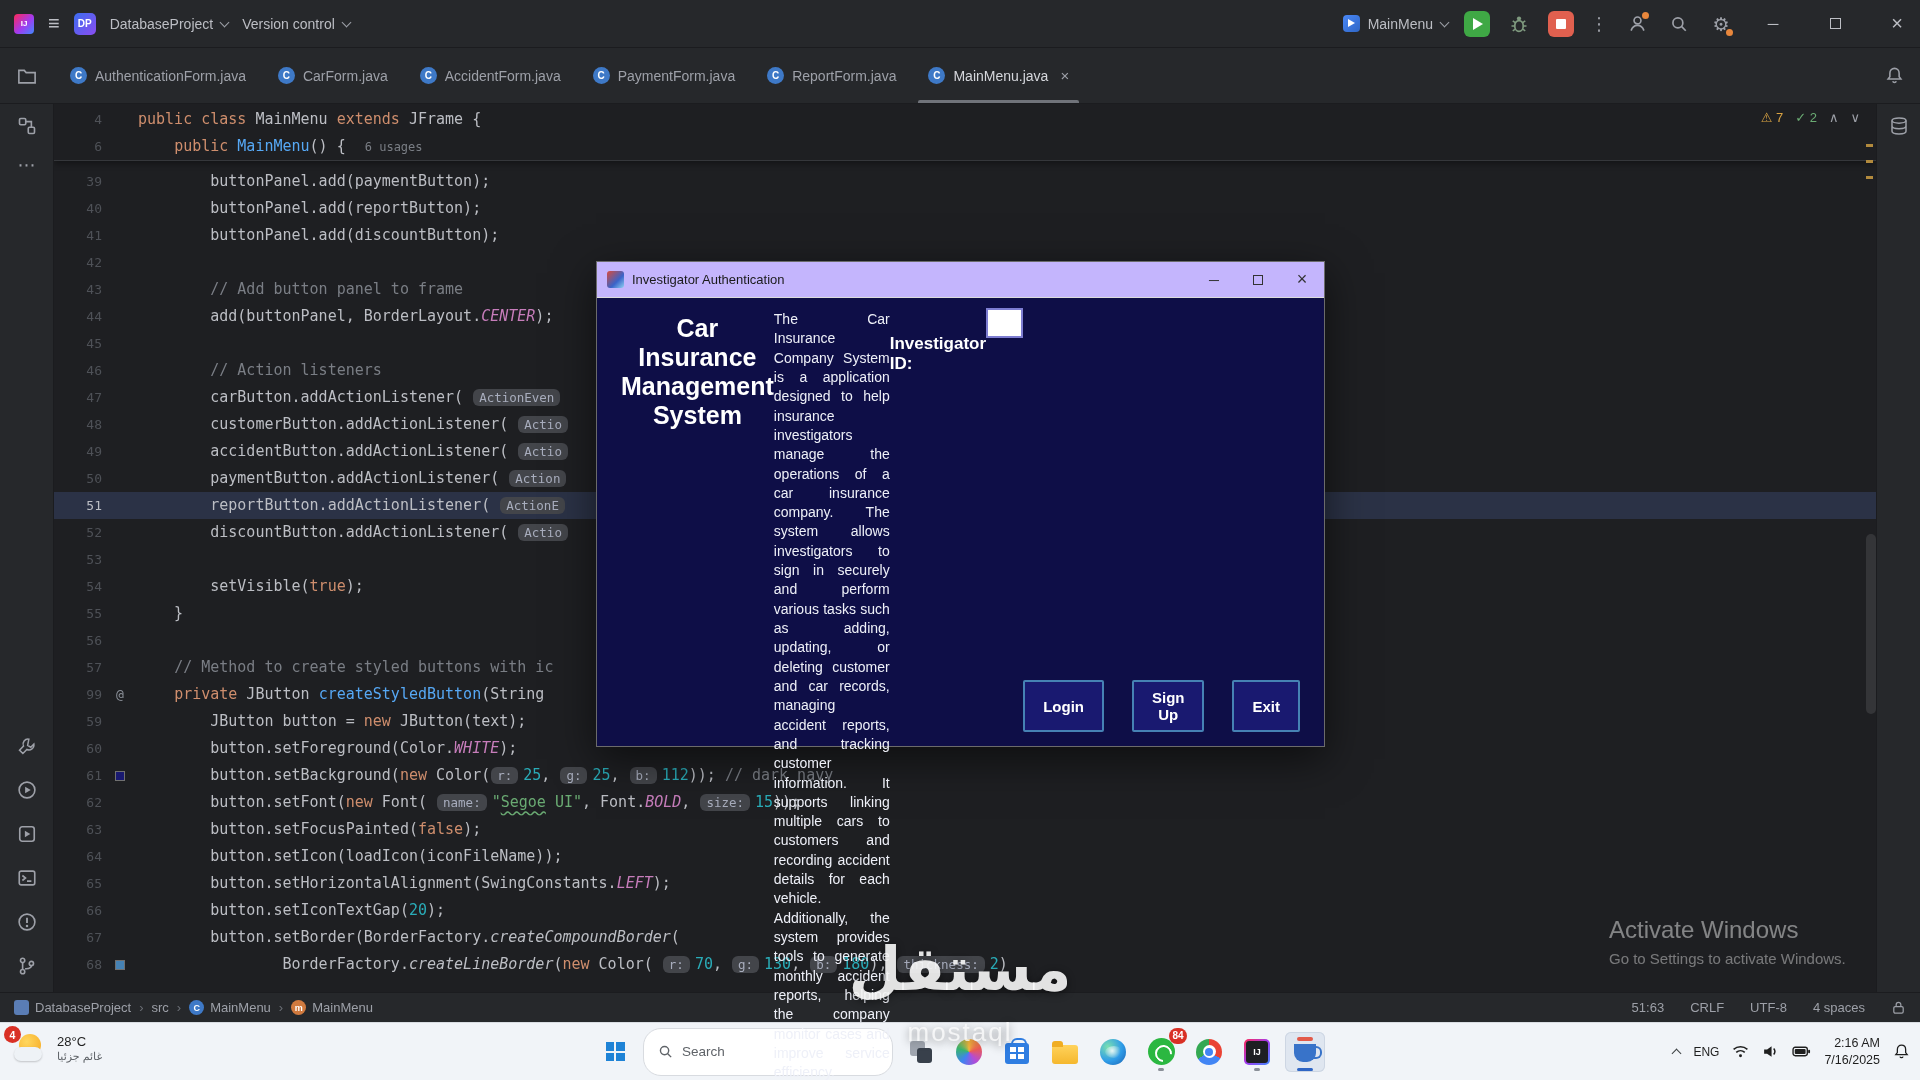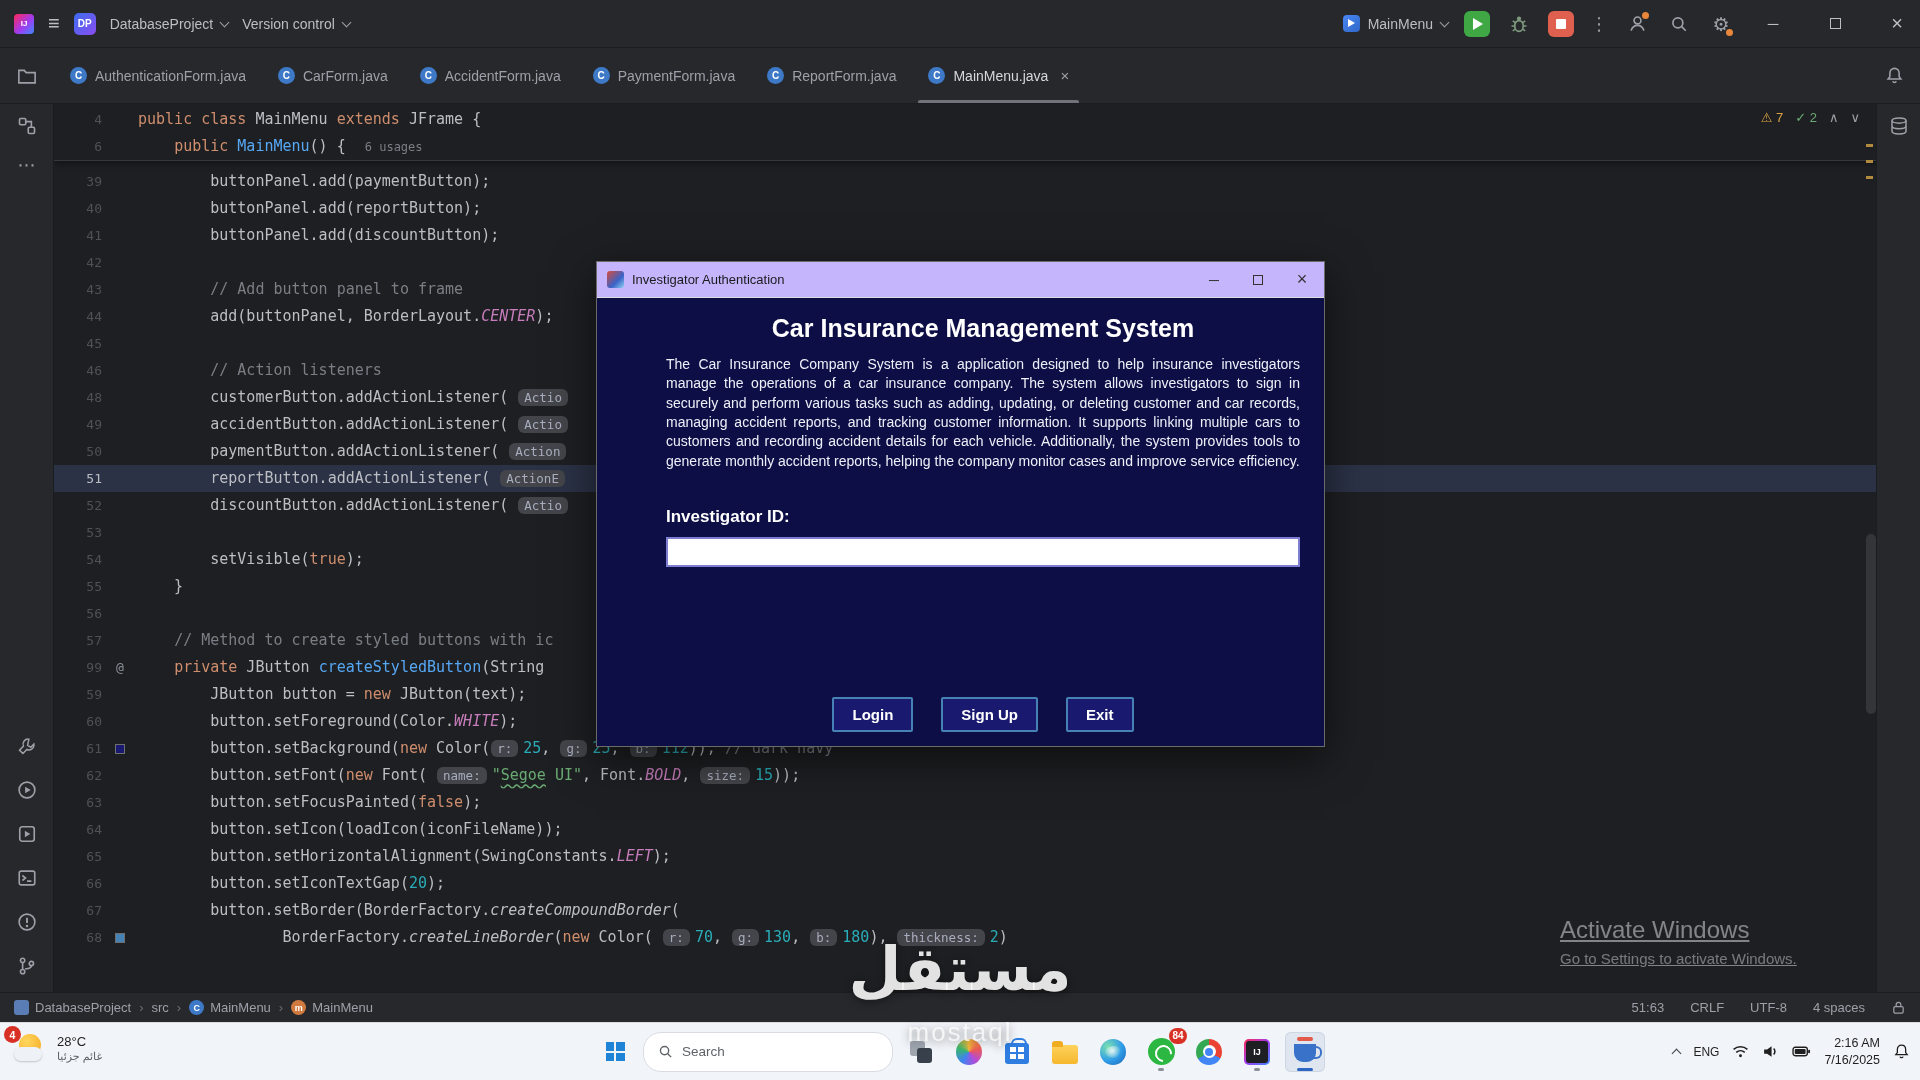--- a/index.html
+++ b/index.html
@@ -114,21 +114,21 @@
   .w-temp { font-size:13px; color:#1f1f1f; }
   .w-desc { font-size:11px; color:#5f6368; }
   .tb-center { position:absolute; left:50%; top:0; height:100%; transform:translateX(-50%);
                display:flex; align-items:center; gap:8px; }
   .task-ico { width:40px; height:40px; border-radius:6px; display:flex; align-items:center; justify-content:center; position:relative; }
   .task-ico.active { background:#dfe6f0; box-shadow:inset 0 0 0 1px #cdd6e3; }
   .task-ico.active::after { content:""; position:absolute; bottom:1px; left:12px; right:12px; height:3px; border-radius:2px; background:#2f66c5; }
   .task-ico.open::after { content:""; position:absolute; bottom:1px; left:17px; right:17px; height:3px; border-radius:2px; background:#8a8f98; }
   .win-logo { width:19px; height:19px; display:grid; grid-template-columns:1fr 1fr; gap:2px; }
   .win-logo span { background:#1f83d6; }
-  .search-pill { width:250px; height:40px; border-radius:18px; background:#fff; border:1px solid #d8dbe0;
+  .search-pill { width:250px; height:48px; border-radius:18px; background:#fff; border:1px solid #d8dbe0;
                  display:flex; align-items:center; gap:9px; padding:0 14px; color:#5f6368; font-size:13.5px; }
   .taskview { position:relative; width:22px; height:22px; }
   .taskview i { position:absolute; width:15px; height:15px; border-radius:3px; background:#5b6573; }
   .taskview i:first-child { left:0; top:0; opacity:.55; }
   .taskview i:last-child { right:0; bottom:0; background:#38404b; }
   .pinwheel { width:26px; height:26px; border-radius:50%;
               background:conic-gradient(#f6b73c,#ec5b56,#b24bd8,#3f83f1,#38b56f,#f6b73c); }
   .storeb { width:24px; height:21px; border-radius:3px; background:#2f7de1; position:relative; margin-top:4px; }
   .storeb::before { content:""; position:absolute; left:6px; top:-5px; width:12px; height:8px; border:2.5px solid #2f7de1;
                     border-bottom:none; border-radius:6px 6px 0 0; }
@@ -166,32 +166,32 @@
 
   
   .dialog { position:absolute; left:596px; top:261px; width:729px; height:486px; z-index:50;
             border:1px solid #6b6b6b; box-shadow:0 12px 40px rgba(0,0,0,.55); background:#0e0e47; }
   .dlg-titlebar { height:36px; background:#c4b5fd; border-bottom:1px solid #dcdcdc; display:flex; align-items:center; padding-left:10px; }
   .dlg-icon { width:17px; height:17px; border-radius:3px; background:linear-gradient(135deg,#d94b3c 0%,#3a63c9 60%,#8fd1f2 100%); margin-right:8px; }
   .dlg-title { font-size:13px; color:#1a1a1a; }
   .dlg-controls { margin-left:auto; display:flex; height:100%; }
   .dlg-ctl { width:44px; height:100%; display:flex; align-items:center; justify-content:center; color:#333; font-size:14px; }
   .dlg-max-sq { width:10px; height:10px; border:1.3px solid #333; display:inline-block; }
-  .dlg-body { height:450px; display:flex; flex-direction:column; padding:0 24px;margin-left:45px; }
+  .dlg-body { height:450px; display:flex; flex-direction:row; padding:0 24px; }
   .dlg-heading { margin-top:16px; text-align:center; color:#fff; font-weight:bold; font-size:25px; }
   .dlg-desc { margin-top:12px; color:#eef0f8; font-size:14px; line-height:1.38; text-align:justify; }
   .dlg-label { margin-top:36px; color:#fff; font-weight:bold; font-size:17px; }
   .dlg-input { margin-top:10px; height:30px; width:100%; background:#fff; border:2px solid #7d7dd1; outline:none;
                font-size:15px; padding:0 6px; font-family:"Liberation Sans",sans-serif; }
   .dlg-buttons { margin-top:auto; margin-bottom:16px; display:flex; justify-content:center; gap:28px; }
   .dlg-btn { background:#191970; color:#fff; font-weight:bold; font-size:15px; border:2px solid #4682b4;
              border-radius:2px; padding:7px 18px; font-family:"Liberation Sans",sans-serif; }
 
   
-  .activate { position:absolute; left:1560px; top:916px; z-index:30; color:rgba(255,255,255,.45);text-decoration:underline; }
+  .activate { position:absolute; left:1609px; top:916px; z-index:30; color:rgba(255,255,255,.45); }
   .activate .l1 { font-size:24px; }
   .activate .l2 { font-size:15px; margin-top:6px; color:rgba(255,255,255,.40);text-align:center; }
   .brand { position:absolute; left:790px; width:340px; top:938px; z-index:60; text-align:center;
            color:rgba(255,255,255,.88); text-shadow:0 2px 8px rgba(0,0,0,.45); pointer-events:none; }
   .brand .ar { font-size:61px; font-weight:bold; line-height:1; font-family:"DejaVu Sans",sans-serif; }
   .brand .en { font-size:26px; letter-spacing:2px; margin-top:18px; color:rgba(255,255,255,.75); }
 
   svg.sicon { display:block; }
 </style>
 </head>
@@ -362,20 +362,21 @@
       </div>
     <div class="codewrap" id="code-lines">
         <div class="code-line"><span class="ln">39</span><span class="gut"></span><span class="code-text"><span class="seg-d">        buttonPanel.add(paymentButton);</span></span></div>
         <div class="code-line"><span class="ln">40</span><span class="gut"></span><span class="code-text"><span class="seg-d">        buttonPanel.add(reportButton);</span></span></div>
         <div class="code-line"><span class="ln">41</span><span class="gut"></span><span class="code-text"><span class="seg-d">        buttonPanel.add(discountButton);</span></span></div>
         <div class="code-line"><span class="ln">42</span><span class="gut"></span><span class="code-text"></span></div>
         <div class="code-line"><span class="ln">43</span><span class="gut"></span><span class="code-text"><span class="seg-d">        </span><span class="seg-c">// Add button panel to frame</span></span></div>
         <div class="code-line"><span class="ln">44</span><span class="gut"></span><span class="code-text"><span class="seg-d">        add(buttonPanel, BorderLayout.</span><span class="seg-f">CENTER</span><span class="seg-d">);</span></span></div>
         <div class="code-line"><span class="ln">45</span><span class="gut"></span><span class="code-text"></span></div>
         <div class="code-line"><span class="ln">46</span><span class="gut"></span><span class="code-text"><span class="seg-d">        </span><span class="seg-c">// Action listeners</span></span></div>
+        <div class="code-line"><span class="ln">47</span><span class="gut"></span><span class="code-text"><span class="seg-d">        carButton.addActionListener( </span><span class="seg-ch">ActionEven</span></span></div>
         <div class="code-line"><span class="ln">48</span><span class="gut"></span><span class="code-text"><span class="seg-d">        customerButton.addActionListener( </span><span class="seg-ch">Actio</span></span></div>
         <div class="code-line"><span class="ln">49</span><span class="gut"></span><span class="code-text"><span class="seg-d">        accidentButton.addActionListener( </span><span class="seg-ch">Actio</span></span></div>
         <div class="code-line"><span class="ln">50</span><span class="gut"></span><span class="code-text"><span class="seg-d">        paymentButton.addActionListener( </span><span class="seg-ch">Action</span></span></div>
         <div class="code-line current"><span class="ln">51</span><span class="gut"></span><span class="code-text"><span class="seg-d">        reportButton.addActionListener( </span><span class="seg-ch">ActionE</span></span></div>
         <div class="code-line"><span class="ln">52</span><span class="gut"></span><span class="code-text"><span class="seg-d">        discountButton.addActionListener( </span><span class="seg-ch">Actio</span></span></div>
         <div class="code-line"><span class="ln">53</span><span class="gut"></span><span class="code-text"></span></div>
         <div class="code-line"><span class="ln">54</span><span class="gut"></span><span class="code-text"><span class="seg-d">        setVisible(</span><span class="seg-k">true</span><span class="seg-d">);</span></span></div>
         <div class="code-line"><span class="ln">55</span><span class="gut"></span><span class="code-text"><span class="seg-d">    }</span></span></div>
         <div class="code-line"><span class="ln">56</span><span class="gut"></span><span class="code-text"></span></div>
         <div class="code-line"><span class="ln">57</span><span class="gut"></span><span class="code-text"><span class="seg-d">    </span><span class="seg-c">// Method to create styled buttons with ic</span></span></div>

